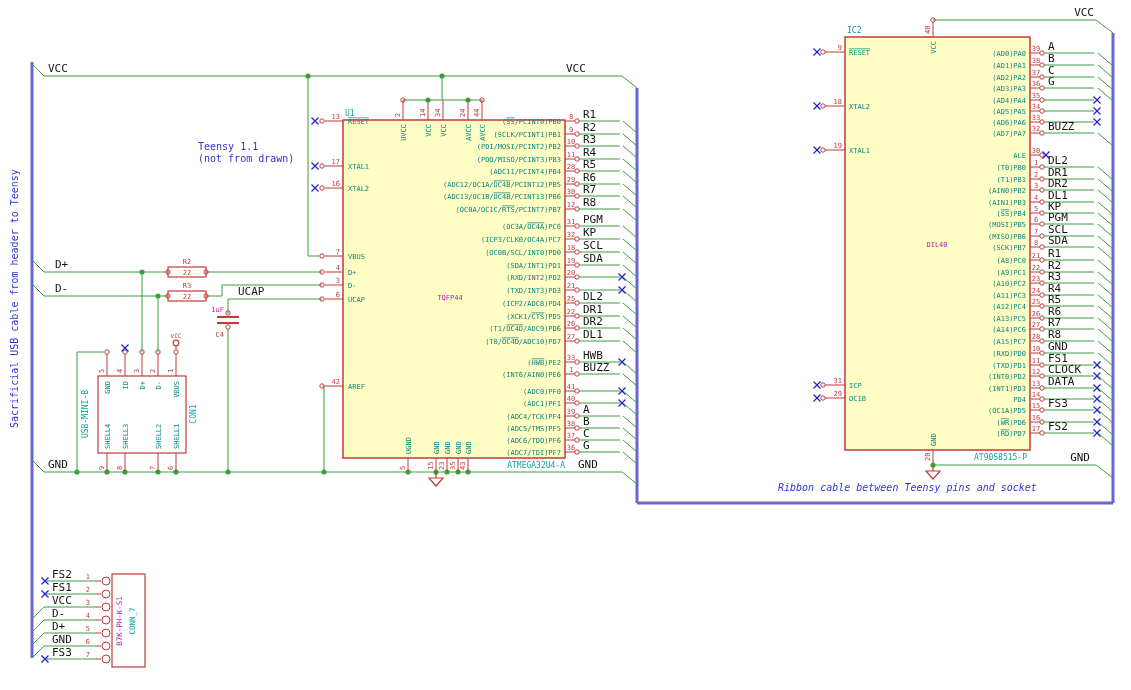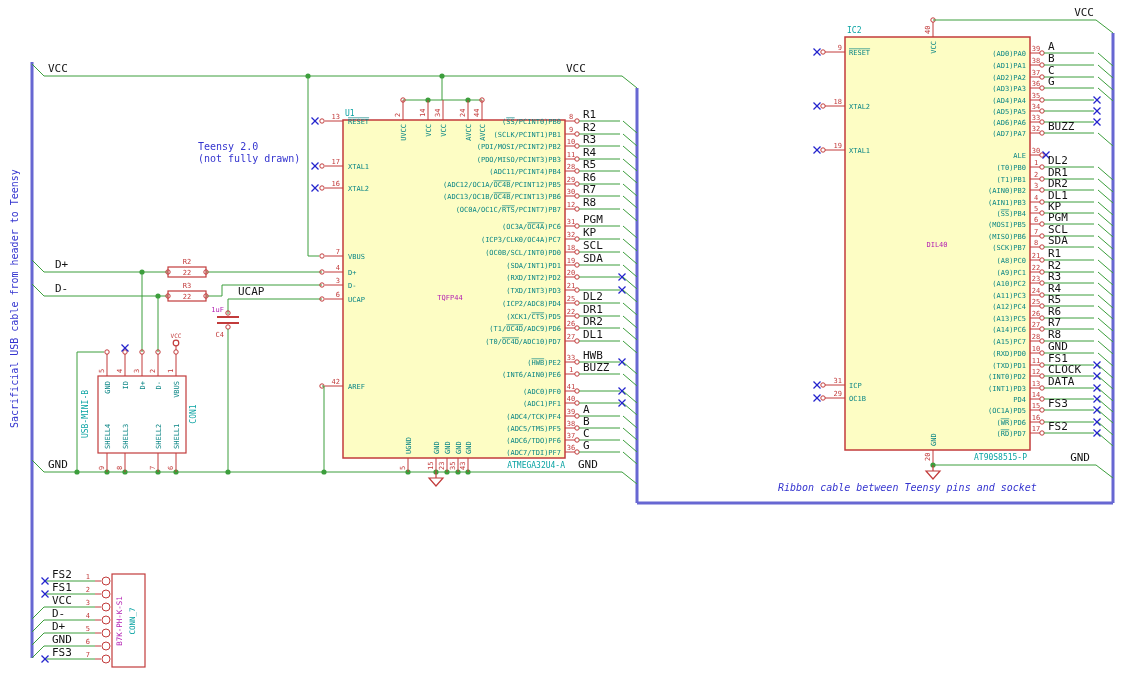--- a/index.html
+++ b/index.html
@@ -751,17 +751,17 @@
         <circle cx="1042" cy="433" r="2.2" fill="none" stroke="#c23b3b" stroke-width="1"></circle>
         <text x="1036" y="430.5" fill="#c23b3b" font-size="7" text-anchor="middle"><tspan>17</tspan></text>
         <text x="1026" y="435.5" fill="#0a8585" font-size="7" text-anchor="end"><tspan>(</tspan><tspan text-decoration="overline">RD</tspan><tspan>)PD7</tspan></text>
         <line x1="1044" y1="433" x2="1094" y2="433" stroke="#3c9e3c" stroke-width="1"></line>
         <text x="1048" y="430" fill="#141414" font-size="11" text-anchor="start"><tspan>FS2</tspan></text>
         <line x1="1093.5" y1="429.5" x2="1100.5" y2="436.5" stroke="#2525cd" stroke-width="1.2"></line>
         <line x1="1093.5" y1="436.5" x2="1100.5" y2="429.5" stroke="#2525cd" stroke-width="1.2"></line>
         <line x1="1098" y1="433" x2="1113" y2="446" stroke="#3c9e3c" stroke-width="1"></line>
       </g>
     </svg>
-  <div class="note" style="left:198px;top:141px;">Teensy 2.0</div>
-  <div class="note" style="left:198px;top:153px;">(not fully drawn)</div>
+  <div class="note" style="left:198px;top:141px;">Teensy 1.1</div>
+  <div class="note" style="left:198px;top:153px;">(not from drawn)</div>
   <div class="note" style="left:778px;top:482px;font-style:italic;">Ribbon cable between Teensy pins and socket</div>
   <div class="note vert">Sacrificial USB cable from header to Teensy</div>
 </div>
 
 </body></html>

